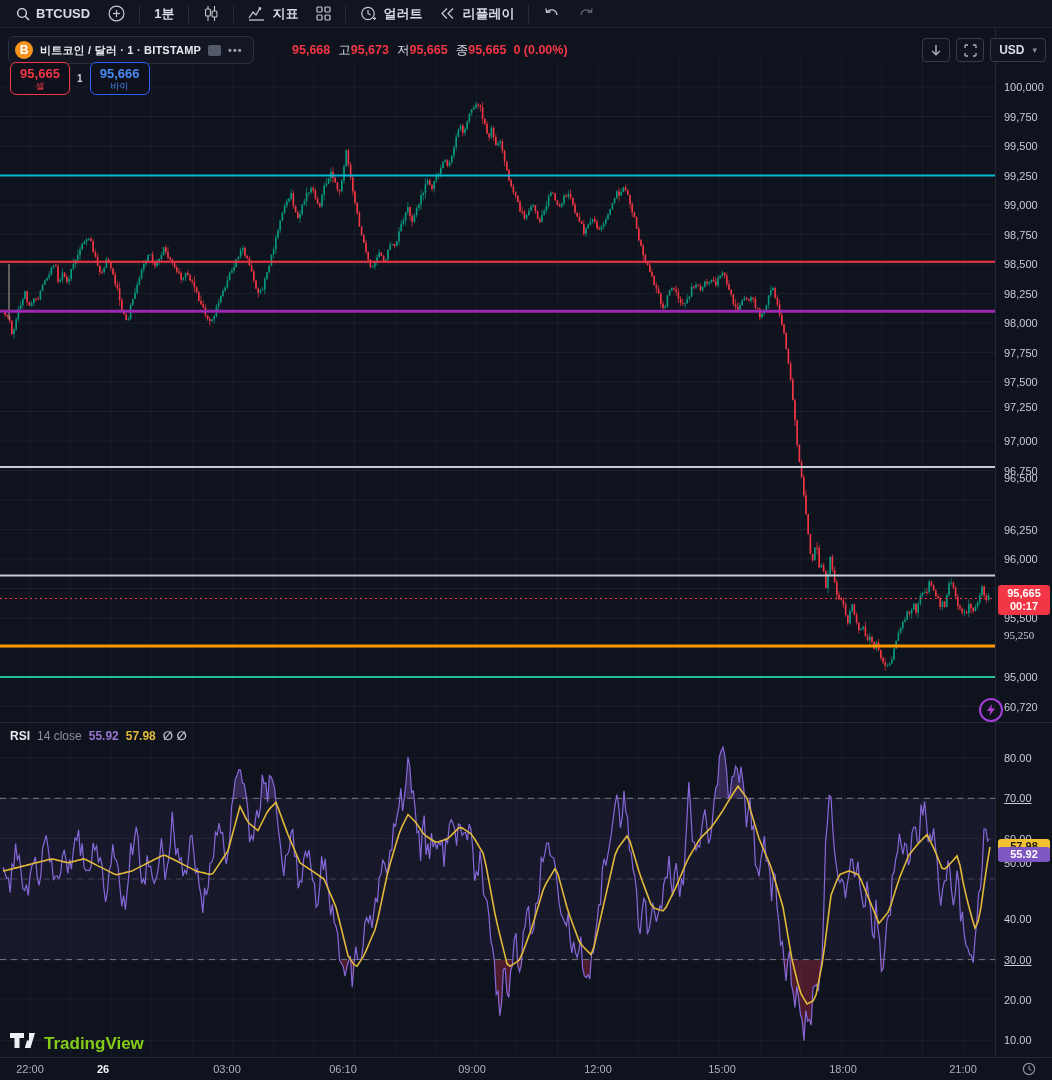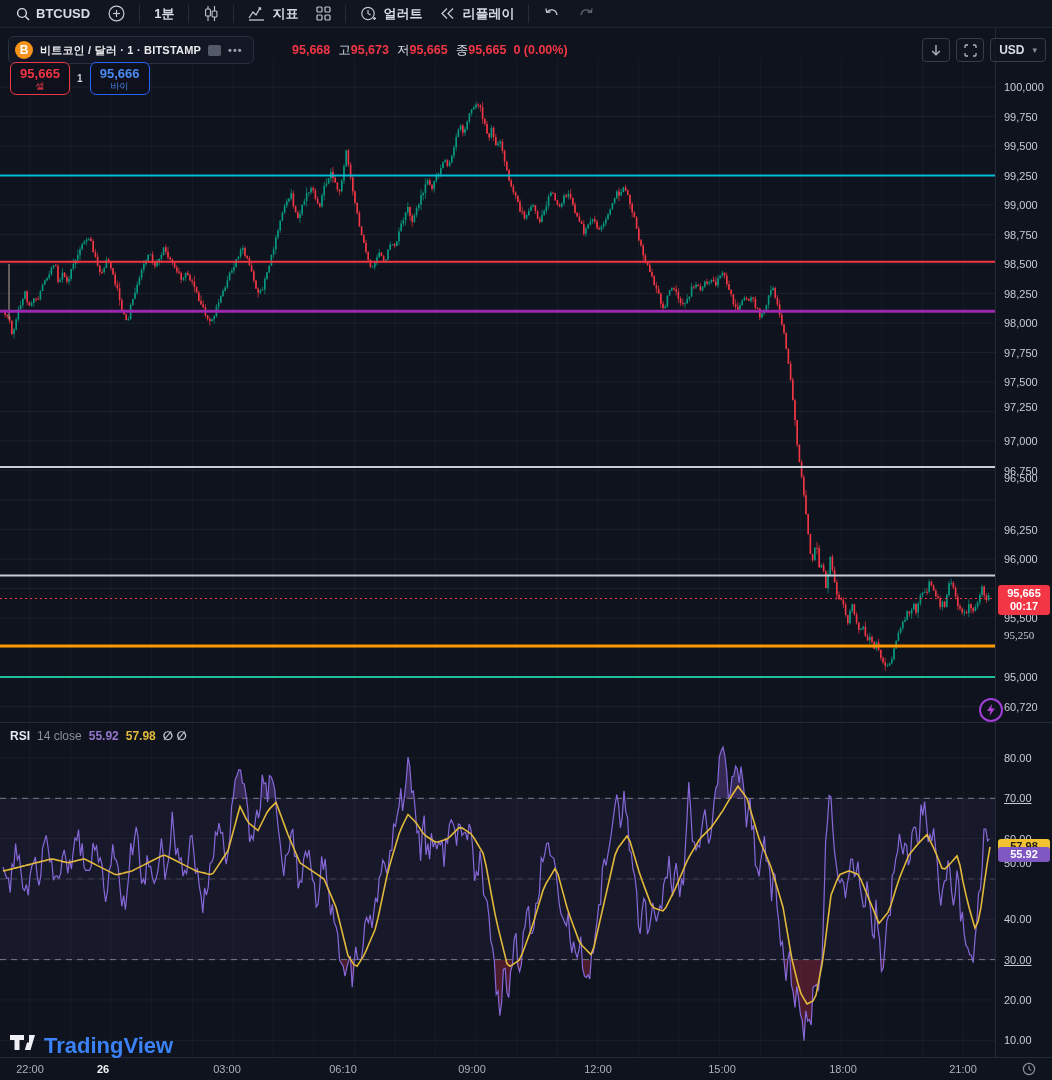--- a/index.html
+++ b/index.html
@@ -45,21 +45,21 @@
   .badge.price{background:#f23645;color:#fff;line-height:13px;padding:2px 0;}
   .badge.ma{background:#f2c230;color:#1b1b1b;line-height:15px;}
   .badge.rsi{background:#7e57c2;color:#fff;line-height:15px;}
   .rsi-header{position:absolute;left:10px;top:729px;z-index:30;font-size:12px;display:flex;gap:7px;align-items:center;}
   .rsi-header .nm{color:#e6e9ef;font-weight:700;}
   .rsi-header .pr{color:#8b909c;}
   .rsi-header .v1{color:#9575cd;font-weight:700;}
   .rsi-header .v2{color:#e2b93b;font-weight:700;}
   .rsi-header .ex{color:#c3c7d0;font-weight:700;}
   .sep-pane{position:absolute;left:0;top:722px;width:1052px;height:1px;background:#232939;z-index:22;}
-  .tv-logo{position:absolute;left:10px;top:1033px;display:flex;align-items:center;gap:8px;z-index:30;color:#3b82f6;font-size:22px;font-weight:700;}
+  .tv-logo{position:absolute;left:10px;top:1033px;display:flex;align-items:center;gap:8px;z-index:30;color:#84cc16;font-size:17px;font-weight:700;}
   .bolt{position:absolute;left:979px;top:698px;width:20px;height:20px;border:2px solid #a13fd6;border-radius:50%;
         display:flex;align-items:center;justify-content:center;z-index:26;background:rgba(14,19,29,.7);cursor:pointer;}
   .clock-ic{position:absolute;right:16px;top:4px;color:#8a8f9a;}
   svg.pane{position:absolute;left:0;z-index:10;}
 </style>
 </head>
 <body>
 
 <div class="app">
 

